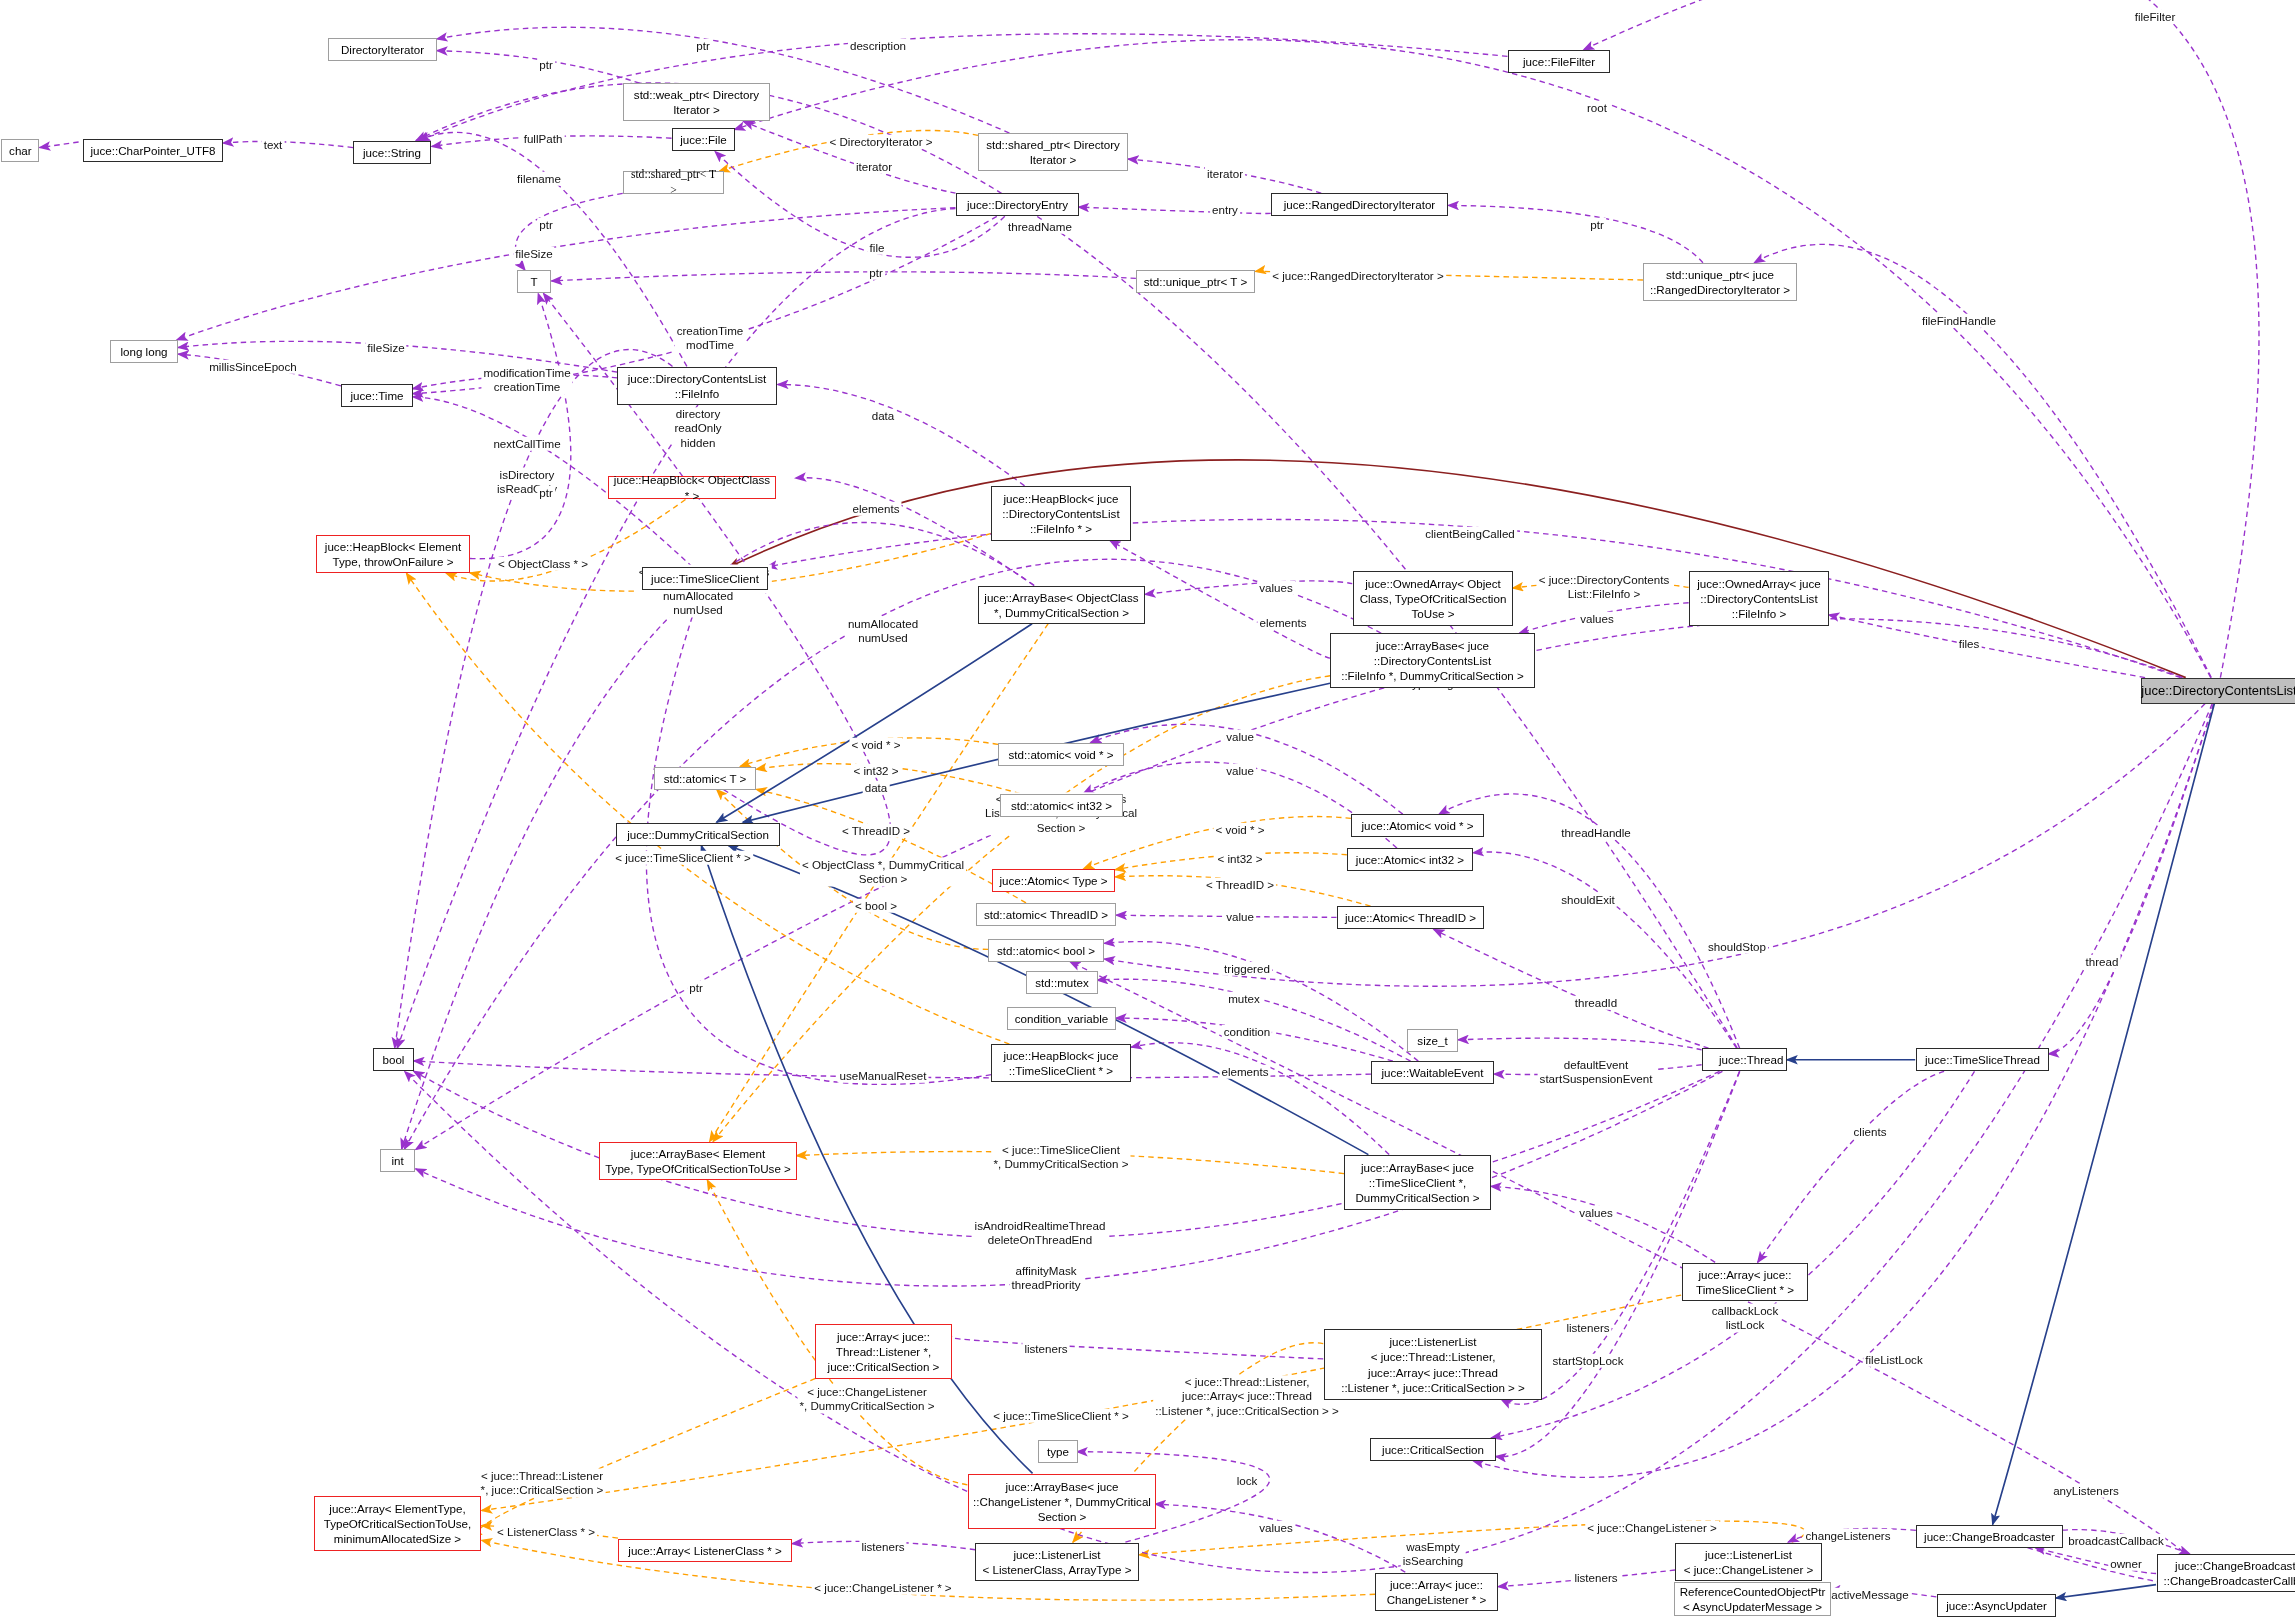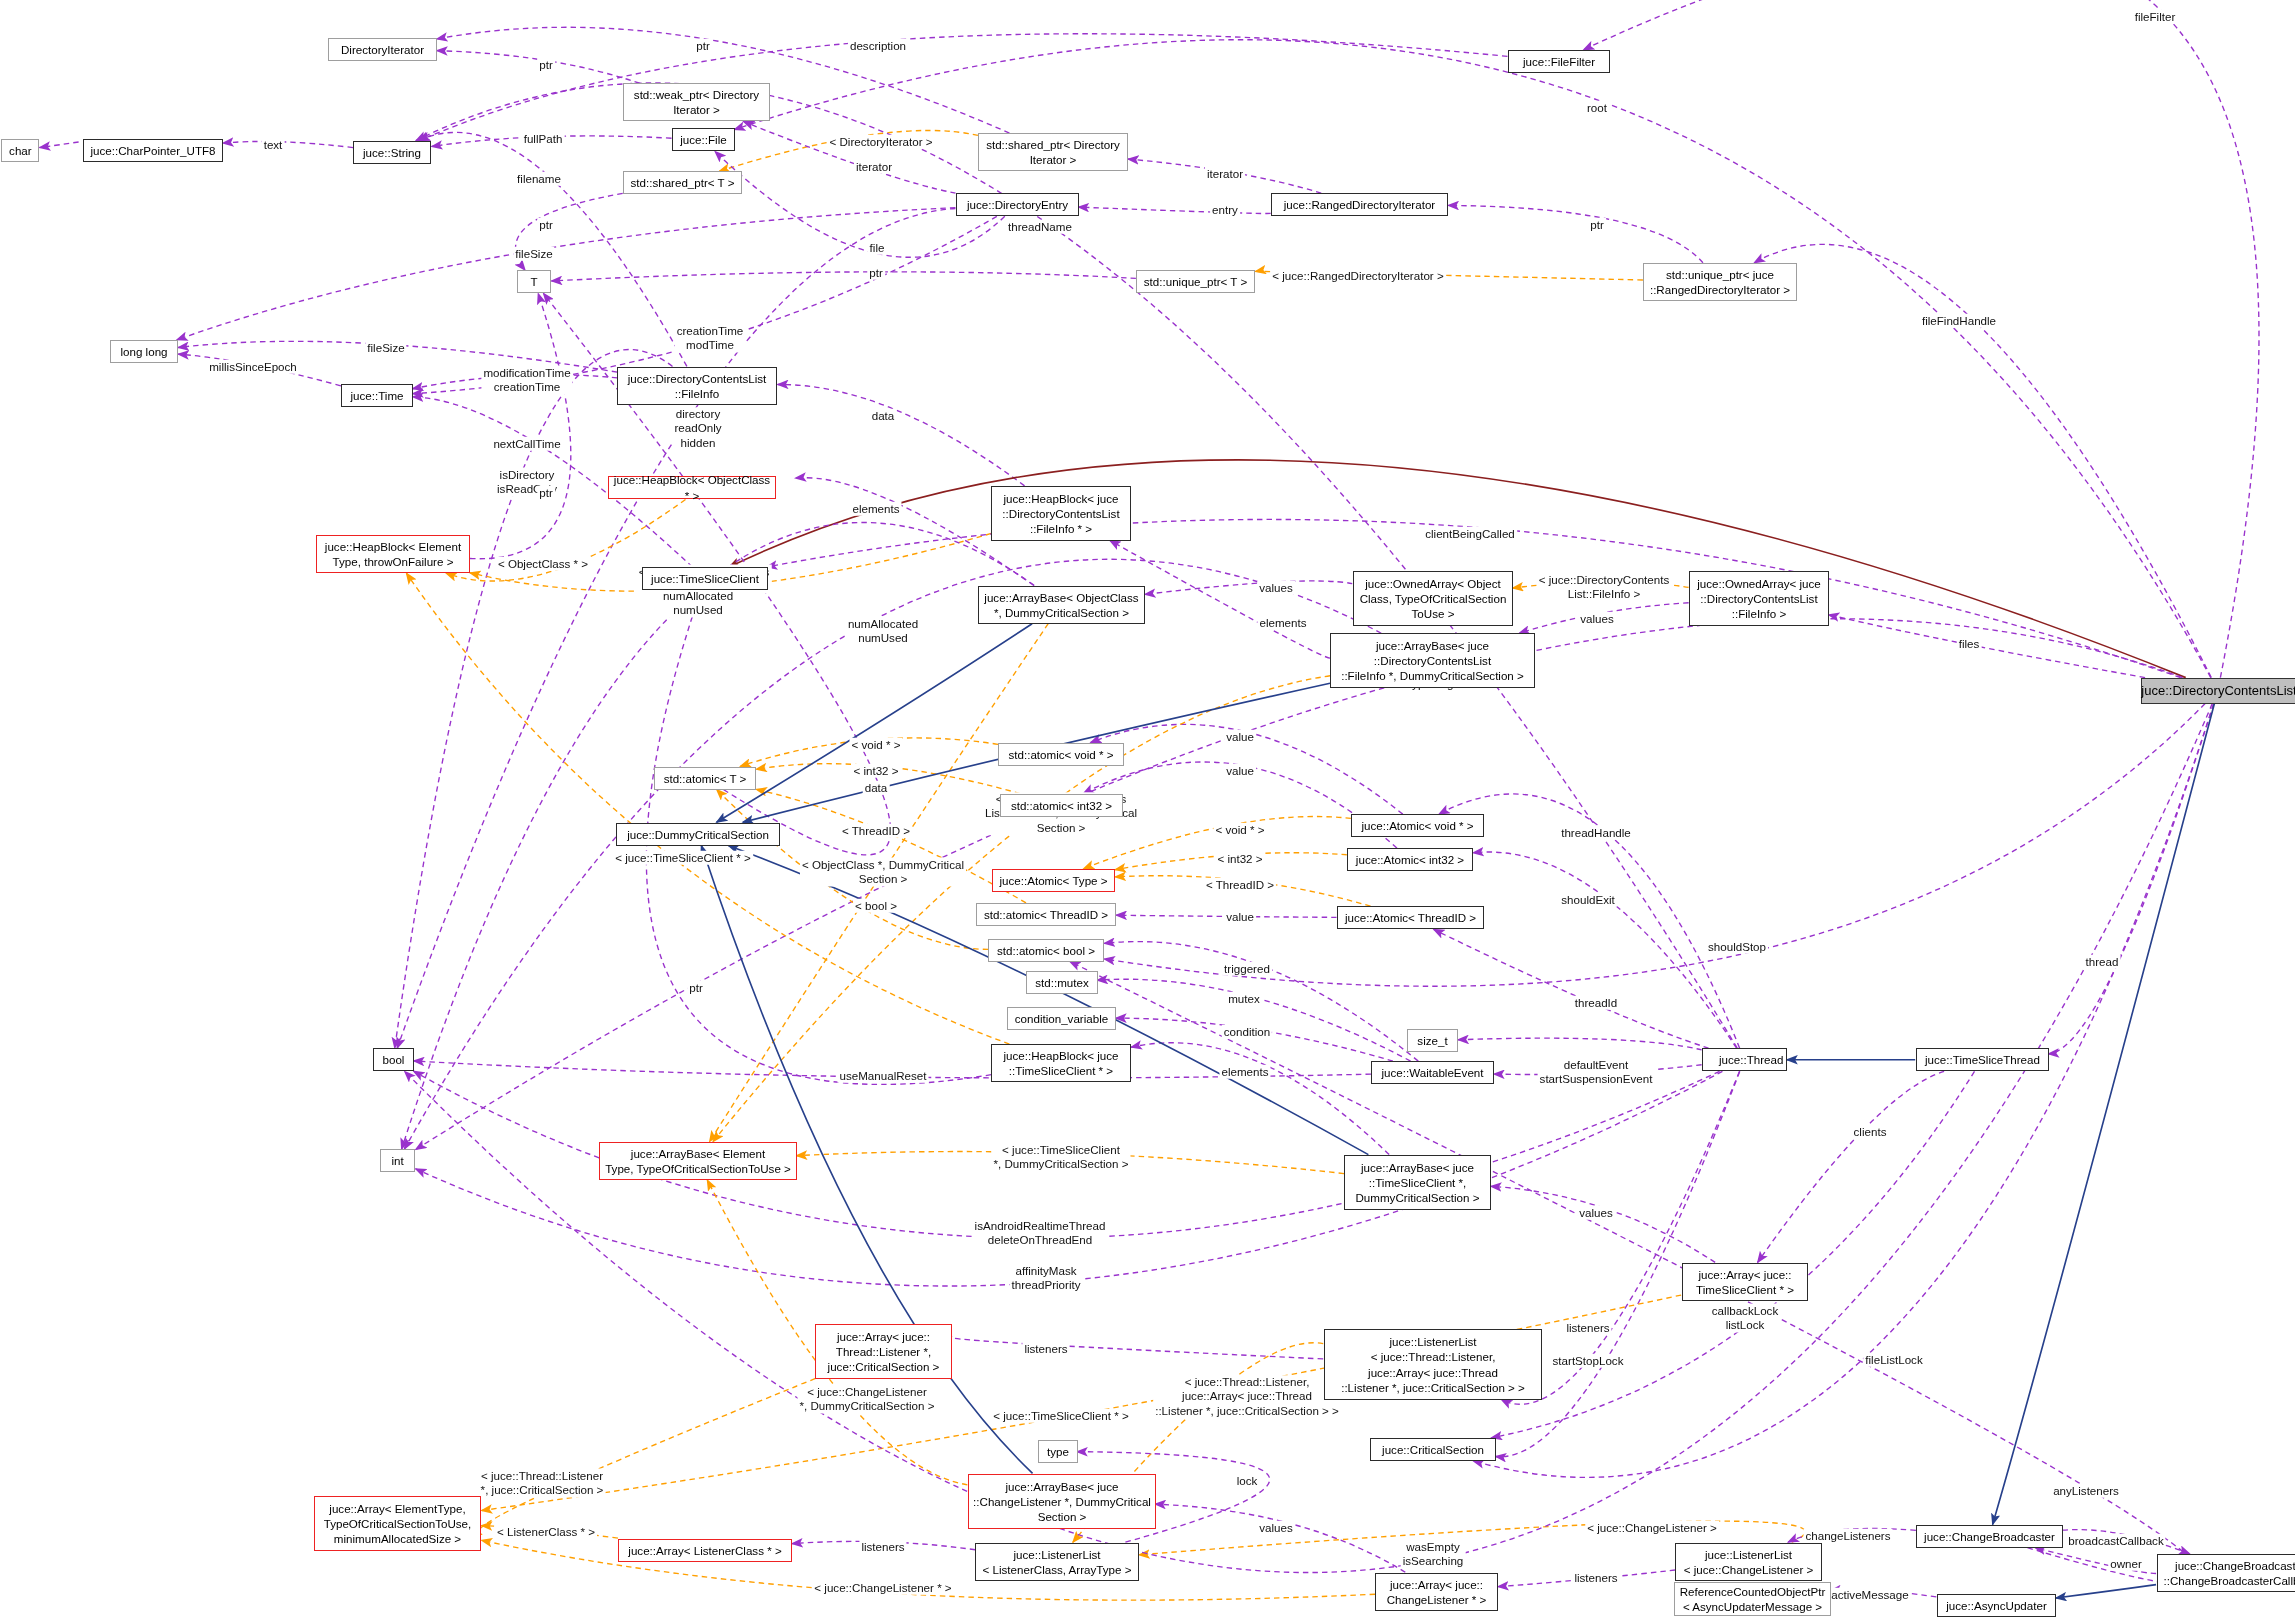--- a/index.html
+++ b/index.html
@@ -263,21 +263,21 @@
     </div>
   <div id="nodes">
       <div class="node thin" style="left: 328px; top: 38px; width: 109px; height: 23px;">DirectoryIterator</div>
       <div class="node bold" style="left: 1508px; top: 50px; width: 102px; height: 23px;">juce::FileFilter</div>
       <div class="node thin" style="left: 623px; top: 83px; width: 147px; height: 38px;">std::weak_ptr&lt; Directory
 Iterator &gt;</div>
       <div class="node thin" style="left: 1.4px; top: 139px; width: 38px; height: 23px;">char</div>
       <div class="node bold" style="left: 83px; top: 139px; width: 140px; height: 23px;">juce::CharPointer_UTF8</div>
       <div class="node bold" style="left: 353px; top: 141px; width: 78px; height: 23px;">juce::String</div>
       <div class="node bold" style="left: 672px; top: 128px; width: 63px; height: 23px;">juce::File</div>
-      <div class="node thin" style="left: 623px; top: 171px; width: 119px; height: 23px;">std::shared_ptr&lt; T &gt;</div>
+      <div class="node thin" style="left: 623px; top: 171px; width: 101px; height: 23px; font-family: Liberation Serif, serif;">std::shared_ptr&lt; T &gt;</div>
       <div class="node thin" style="left: 978px; top: 133px; width: 150px; height: 38px;">std::shared_ptr&lt; Directory
 Iterator &gt;</div>
       <div class="node bold" style="left: 956px; top: 193px; width: 123px; height: 23px;">juce::DirectoryEntry</div>
       <div class="node bold" style="left: 1271px; top: 193px; width: 177px; height: 23px;">juce::RangedDirectoryIterator</div>
       <div class="node thin" style="left: 1136px; top: 270px; width: 119px; height: 23px;">std::unique_ptr&lt; T &gt;</div>
       <div class="node thin" style="left: 1643px; top: 263px; width: 154px; height: 38px;">std::unique_ptr&lt; juce
 ::RangedDirectoryIterator &gt;</div>
       <div class="node thin" style="left: 517px; top: 270px; width: 34px; height: 23px;">T</div>
       <div class="node thin" style="left: 110px; top: 340px; width: 68px; height: 23px;">long long</div>
       <div class="node bold" style="left: 341px; top: 384px; width: 72px; height: 23px;">juce::Time</div>

